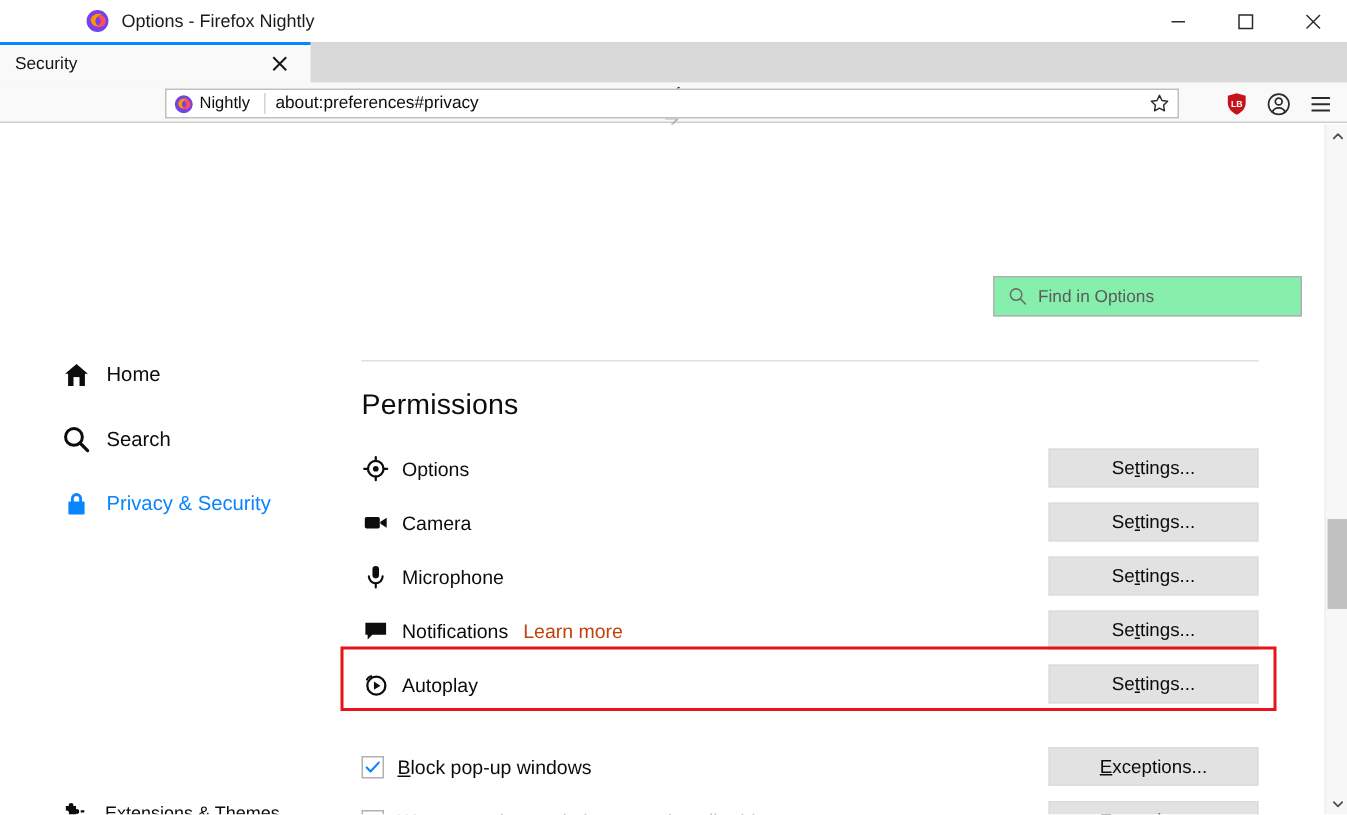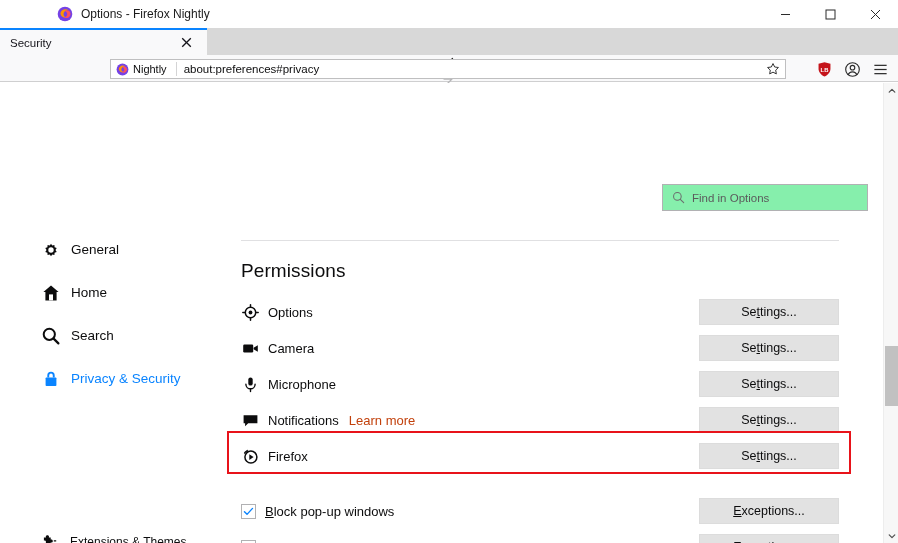--- a/index.html
+++ b/index.html
@@ -287,29 +287,20 @@
     <div class="findbox">
       <svg class="mag" width="13" height="13" viewBox="0 0 14 14">
         <circle cx="5.8" cy="5.8" r="4.1" fill="none" stroke="currentColor" stroke-width="1.1"></circle>
         <line x1="8.9" y1="8.9" x2="12.6" y2="12.6" stroke="currentColor" stroke-width="1.1" stroke-linecap="round"></line>
       </svg>
       <span class="ph">Find in Options</span>
     </div>
 
     <div class="sidebar">
 
-      <div class="side-item">
-        <span class="side-ico">
-          <svg width="20" height="20" viewBox="0 0 20 20" fill="currentColor">
-            <path d="M10 1.4l1.2 1.9 2.2-.5.2 2.2 2.1.8-1.2 1.9 1.2 1.9-2.1.8-.2 2.2-2.2-.5L10 14l-1.2-1.9-2.2.5-.2-2.2-2.1-.8L5.5 7.7 4.3 5.8l2.1-.8.2-2.2 2.2.5z" transform="translate(0,2.3)"></path>
-            <circle cx="10" cy="10" r="2.7" fill="#ffffff"></circle>
-          </svg>
-        </span>
-        <span class="side-label">General</span>
-      </div>
 
       <div class="side-item">
         <span class="side-ico">
           <svg width="20" height="20" viewBox="0 0 20 20" fill="currentColor">
             <path d="M10 2.6 2.4 9.1h2v8.3h11.2V9.1h2z"></path>
             <rect x="8" y="11.4" width="4" height="6" fill="#ffffff"></rect>
           </svg>
         </span>
         <span class="side-label">Home</span>
       </div>
@@ -421,21 +412,21 @@
 
       <div class="perm-row">
         <span class="perm-ico">
           <svg width="17" height="17" viewBox="0 0 17 17">
             <circle cx="8.9" cy="9.1" r="6" fill="none" stroke="currentColor" stroke-width="1.5"></circle>
             <path d="M7.3 6.3 11.6 9.1 7.3 11.9z" fill="currentColor"></path>
             <path d="M4.6 3.1c-.9.4-1.6 1.1-2 2" fill="none" stroke="currentColor" stroke-width="1.4" stroke-linecap="round"></path>
             <path d="M5.5 1.6 4.2 3.5l2.2.4z" fill="currentColor"></path>
           </svg>
         </span>
-        <span class="perm-label">Firefox</span>
+        <span class="perm-label">Autoplay</span>
         <button class="btn">
             <span>Se</span>
             <span class="mn">t</span>
             <span>tings...</span>
           </button>
       </div>
     </div>
 
     <div class="check-list">
 

